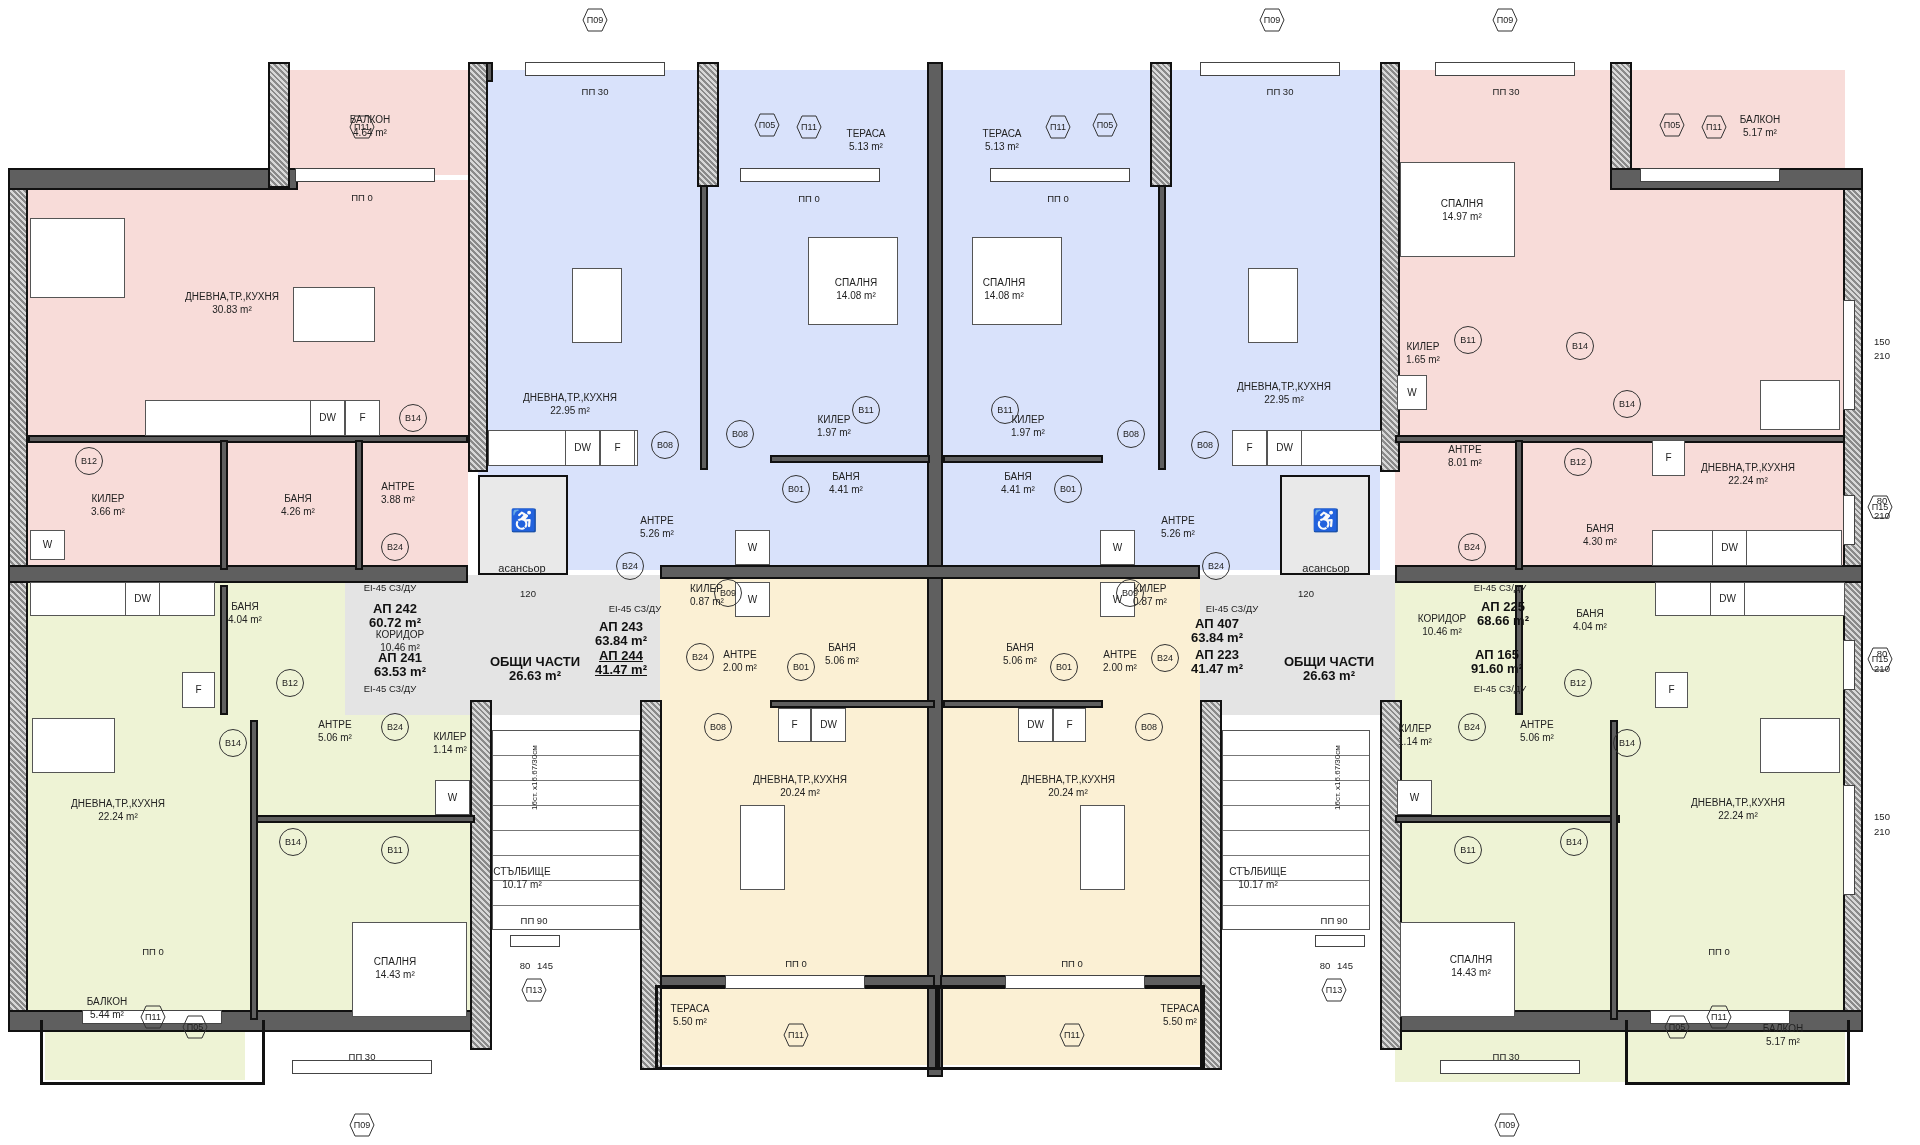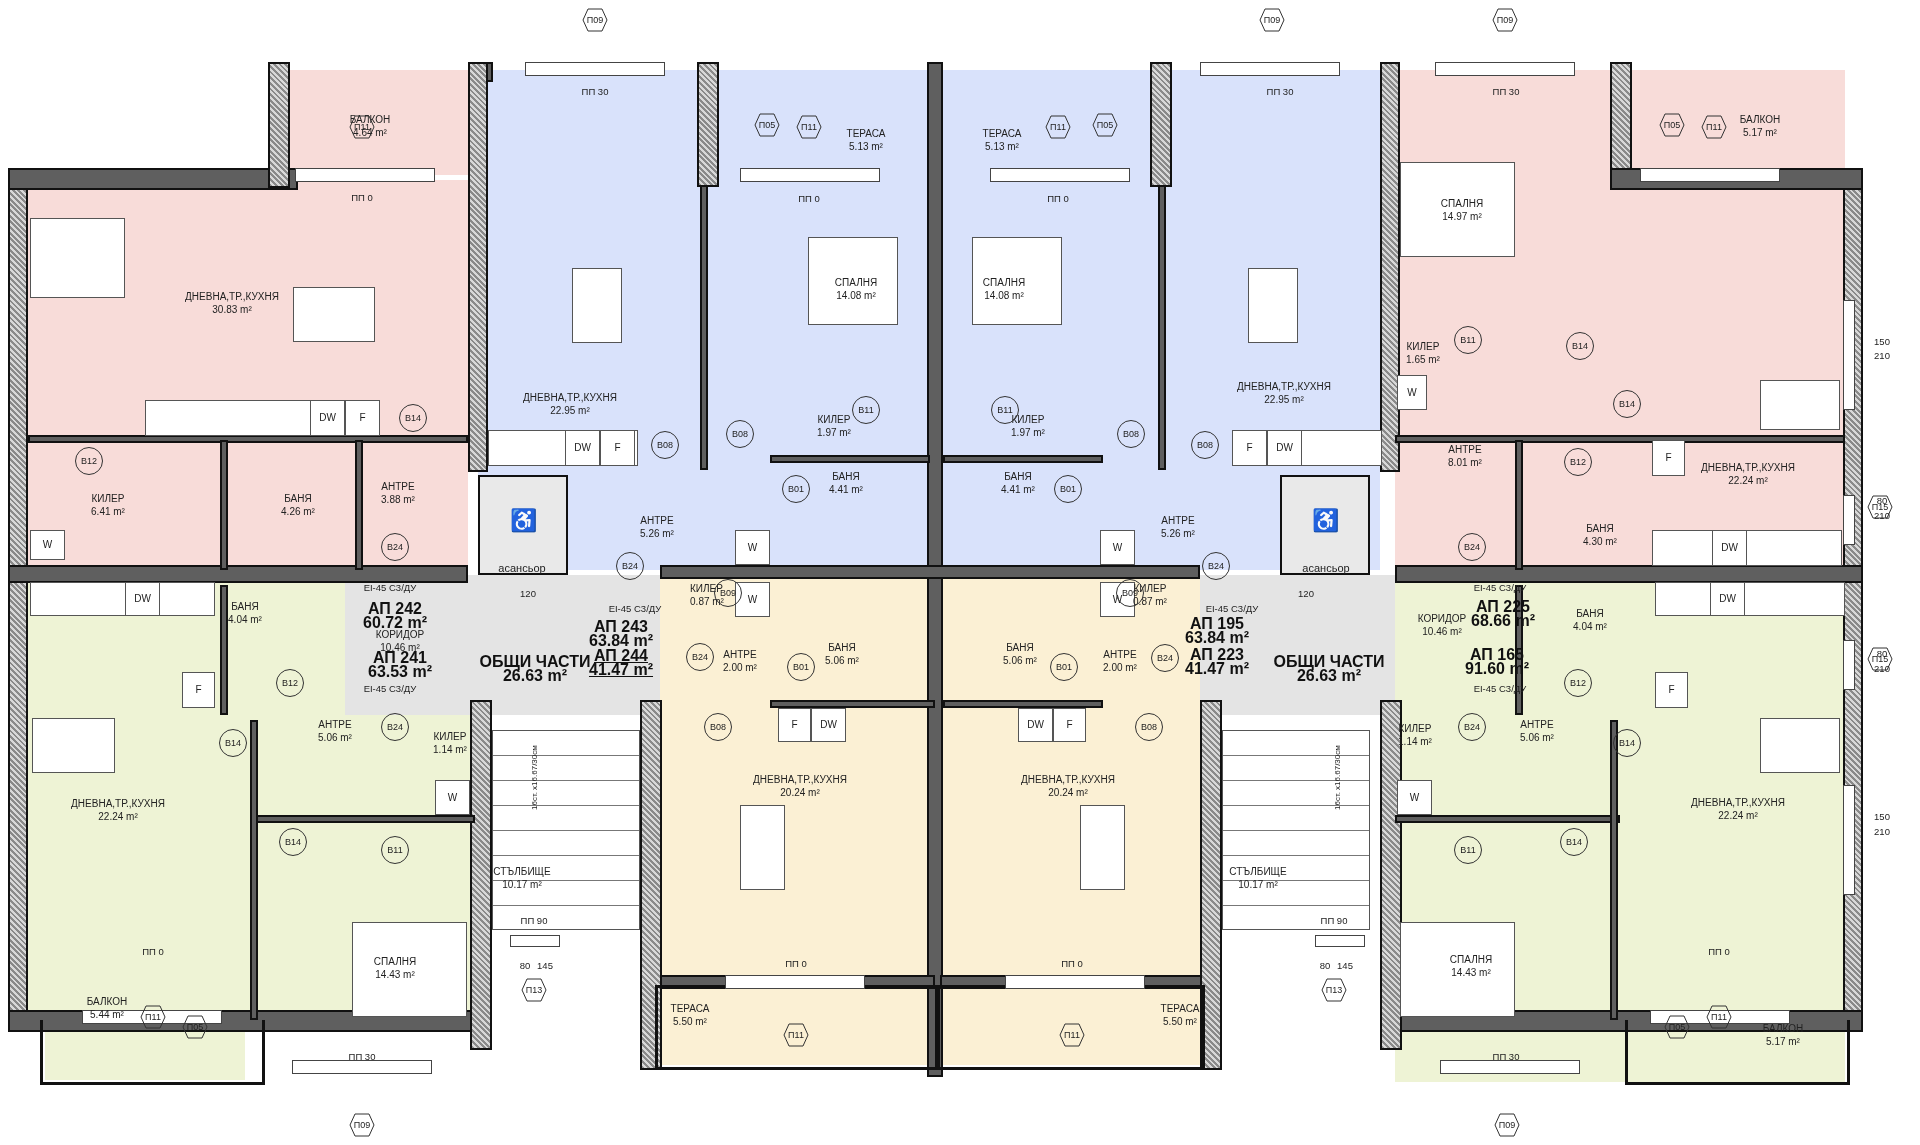--- a/index.html
+++ b/index.html
@@ -5,21 +5,21 @@
   html,body{margin:0;padding:0;background:#ffffff;}
   body{width:1920px;height:1145px;position:relative;overflow:hidden;font-family:"Liberation Sans",sans-serif;color:#222;}
   #plan{position:absolute;left:0;top:0;width:1920px;height:1145px;}
   .zone{position:absolute;}
   .wall{position:absolute;background:#5f5f5f;border:2px solid #111;box-sizing:border-box;}
   .wall.ins{background:
       repeating-linear-gradient(45deg,#8a8a8a 0 2px,#d8d8d8 2px 4px);}
   .ext{position:absolute;border:3px solid #111;box-sizing:border-box;}
   .lbl{position:absolute;text-align:center;font-size:10px;line-height:13px;color:#222;white-space:nowrap;transform:translateX(-50%);}
   .lbl .area{display:block;}
-  .apt{position:absolute;text-align:center;font-size:16px;line-height:14px;font-weight:bold;color:#111;white-space:nowrap;transform:translateX(-50%);}
+  .apt{position:absolute;text-align:center;font-size:13px;line-height:14px;font-weight:bold;color:#111;white-space:nowrap;transform:translateX(-50%);}
   .tag{position:absolute;width:26px;height:26px;border:1px solid #333;border-radius:50%;font-size:9px;line-height:26px;text-align:center;background:transparent;color:#222;transform:translate(-50%,-50%);}
   .hex{position:absolute;width:26px;height:24px;transform:translate(-50%,-50%);}
   .hex svg{position:absolute;left:0;top:0;}
   .hex span{position:absolute;left:0;top:0;width:26px;height:24px;line-height:24px;text-align:center;font-size:9px;}
   .small{position:absolute;font-size:9.5px;color:#222;white-space:nowrap;transform:translateX(-50%);}
   .vtxt{position:absolute;font-size:9.5px;color:#222;white-space:nowrap;transform:rotate(-90deg);transform-origin:left top;}
   .appl{position:absolute;border:1px solid #555;background:#fff;font-size:10px;text-align:center;box-sizing:border-box;}
   .furn{position:absolute;border:1px solid #555;background:#fff;box-sizing:border-box;}
   .win{position:absolute;background:#fff;border:1px solid #444;box-sizing:border-box;}
   .stairs{position:absolute;background:
@@ -181,21 +181,21 @@
 
   <div class="furn" style="left:1655px;top:582px;width:190px;height:34px;"></div>
   <div class="appl" style="left:1710px;top:582px;width:35px;height:34px;line-height:32px;">DW</div>
   <div class="appl" style="left:1655px;top:672px;width:33px;height:36px;line-height:34px;">F</div>
   <div class="appl" style="left:1397px;top:780px;width:35px;height:35px;line-height:33px;">W</div>
   <div class="furn" style="left:1760px;top:718px;width:80px;height:55px;"></div>
   <div class="furn" style="left:1400px;top:922px;width:115px;height:95px;"></div>
 
   <div class="lbl" style="left:370px;top:113px;"><span>БАЛКОН</span><span class="area">4.64 m²</span></div>
   <div class="lbl" style="left:232px;top:290px;"><span>ДНЕВНА,ТР.,КУХНЯ</span><span class="area">30.83 m²</span></div>
-  <div class="lbl" style="left:108px;top:492px;"><span>КИЛЕР</span><span class="area">6.41 m²</span></div>
+  <div class="lbl" style="left:108px;top:492px;"><span>КИЛЕР</span><span class="area">3.66 m²</span></div>
   <div class="lbl" style="left:298px;top:492px;"><span>БАНЯ</span><span class="area">4.26 m²</span></div>
   <div class="lbl" style="left:398px;top:480px;"><span>АНТРЕ</span><span class="area">3.88 m²</span></div>
 
   <div class="lbl" style="left:245px;top:600px;"><span>БАНЯ</span><span class="area">4.04 m²</span></div>
   <div class="lbl" style="left:335px;top:718px;"><span>АНТРЕ</span><span class="area">5.06 m²</span></div>
   <div class="lbl" style="left:450px;top:730px;"><span>КИЛЕР</span><span class="area">1.14 m²</span></div>
   <div class="lbl" style="left:118px;top:797px;"><span>ДНЕВНА,ТР.,КУХНЯ</span><span class="area">22.24 m²</span></div>
   <div class="lbl" style="left:395px;top:955px;"><span>СПАЛНЯ</span><span class="area">14.43 m²</span></div>
   <div class="lbl" style="left:107px;top:995px;"><span>БАЛКОН</span><span class="area">5.44 m²</span></div>
 
@@ -245,21 +245,21 @@
   <div class="lbl" style="left:1442px;top:612px;"><span>КОРИДОР</span><span class="area">10.46 m²</span></div>
   <div class="lbl" style="left:522px;top:865px;"><span>СТЪЛБИЩЕ</span><span class="area">10.17 m²</span></div>
   <div class="lbl" style="left:1258px;top:865px;"><span>СТЪЛБИЩЕ</span><span class="area">10.17 m²</span></div>
   <div class="vtxt" style="left:530px;top:810px;font-size:8px;">16ст. х16.67/30см</div>
   <div class="vtxt" style="left:1333px;top:810px;font-size:8px;">16ст. х16.67/30см</div>
 
   <div class="apt" style="left:395px;top:602px;"><span>АП 242</span><br><span>60.72 m²</span></div>
   <div class="apt" style="left:400px;top:651px;"><span>АП 241</span><br><span>63.53 m²</span></div>
   <div class="apt" style="left:621px;top:620px;"><span>АП 243</span><br><span>63.84 m²</span></div>
   <div class="apt" style="left:621px;top:649px;text-decoration:underline;"><span>АП 244</span><br><span>41.47 m²</span></div>
-  <div class="apt" style="left:1217px;top:617px;"><span>АП 195</span><br><span>63.84 m²</span></div>
+  <div class="apt" style="left:1217px;top:617px;"><span>АП 407</span><br><span>63.84 m²</span></div>
   <div class="apt" style="left:1217px;top:648px;"><span>АП 223</span><br><span>41.47 m²</span></div>
   <div class="apt" style="left:1503px;top:600px;"><span>АП 225</span><br><span>68.66 m²</span></div>
   <div class="apt" style="left:1497px;top:648px;"><span>АП 165</span><br><span>91.60 m²</span></div>
 
   <div class="small" style="left:390px;top:582px;">EI-45 С3/ДУ</div>
   <div class="small" style="left:390px;top:683px;">EI-45 С3/ДУ</div>
   <div class="small" style="left:635px;top:603px;">EI-45 С3/ДУ</div>
   <div class="small" style="left:1232px;top:603px;">EI-45 С3/ДУ</div>
   <div class="small" style="left:1500px;top:582px;">EI-45 С3/ДУ</div>
   <div class="small" style="left:1500px;top:683px;">EI-45 С3/ДУ</div>

